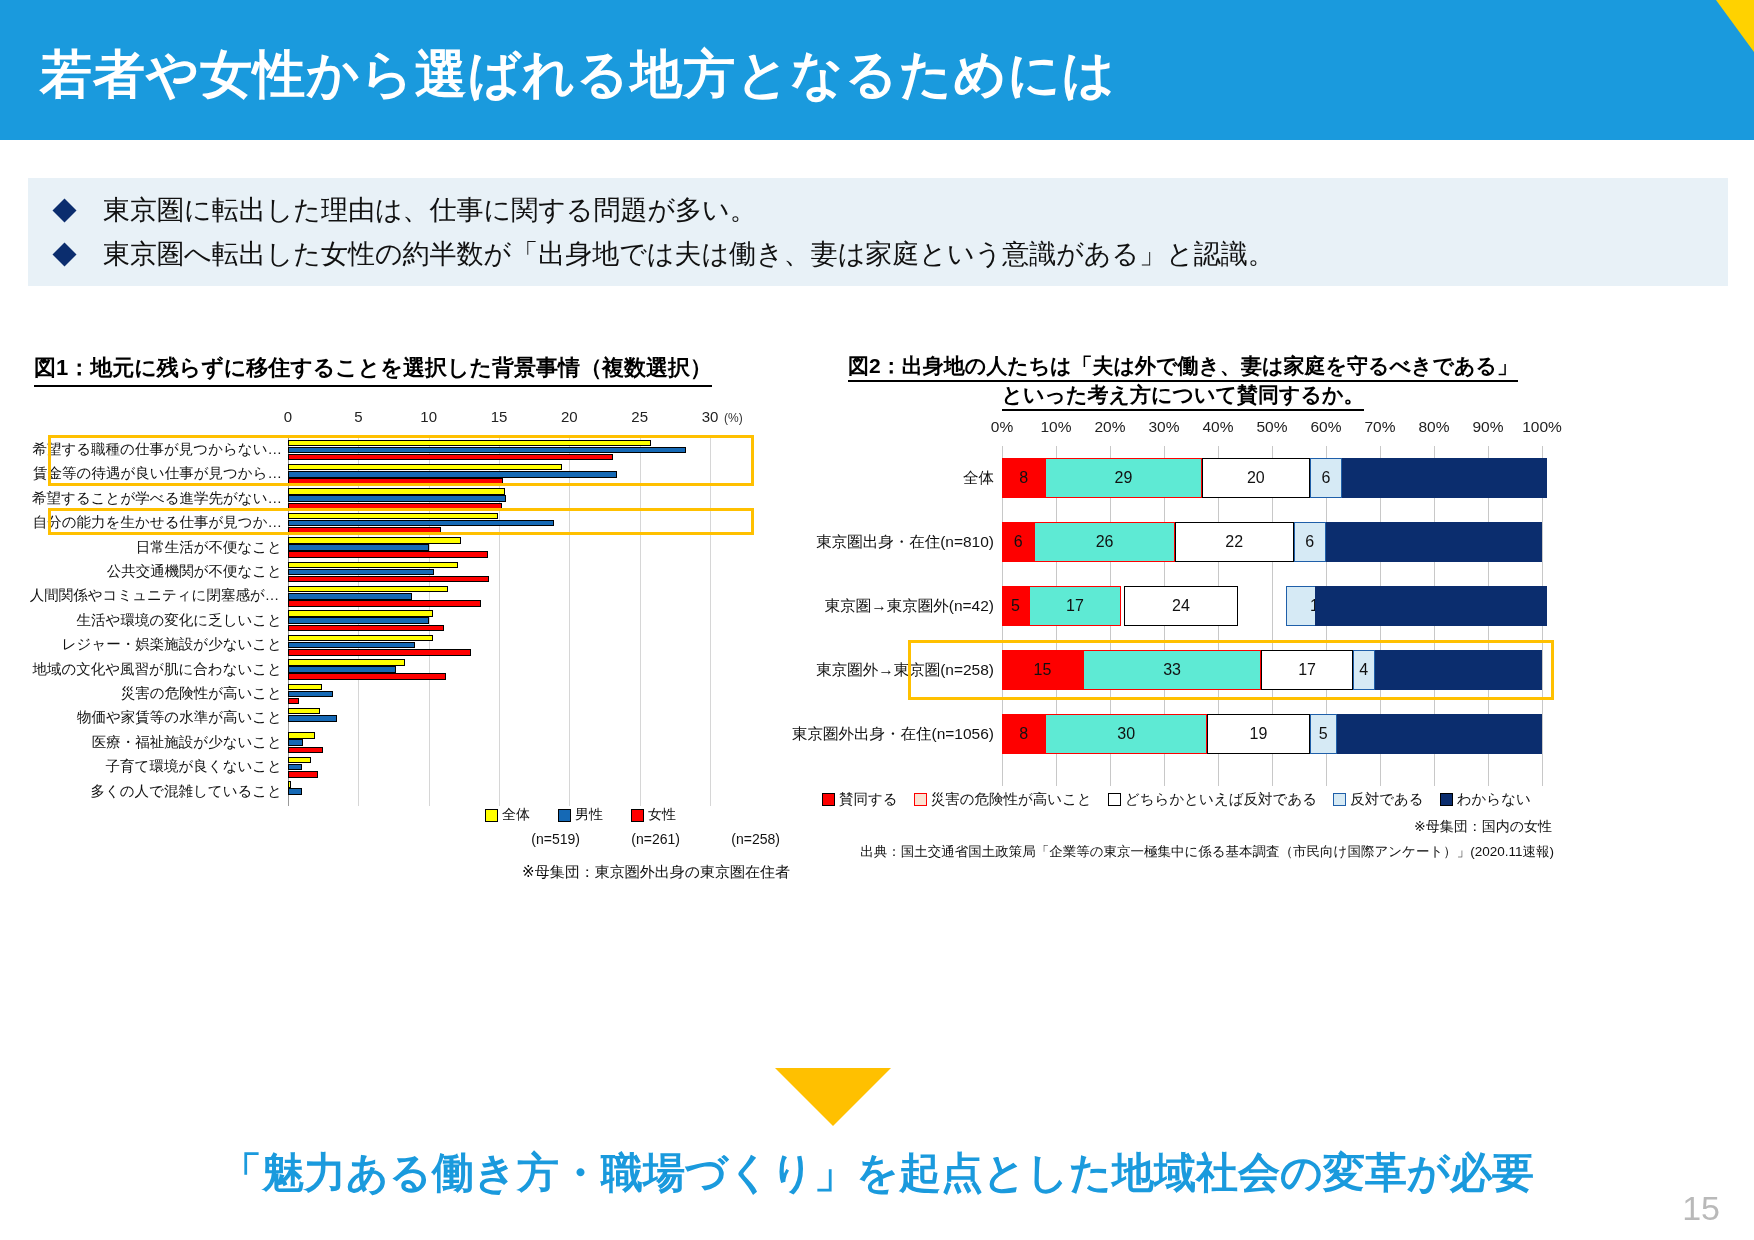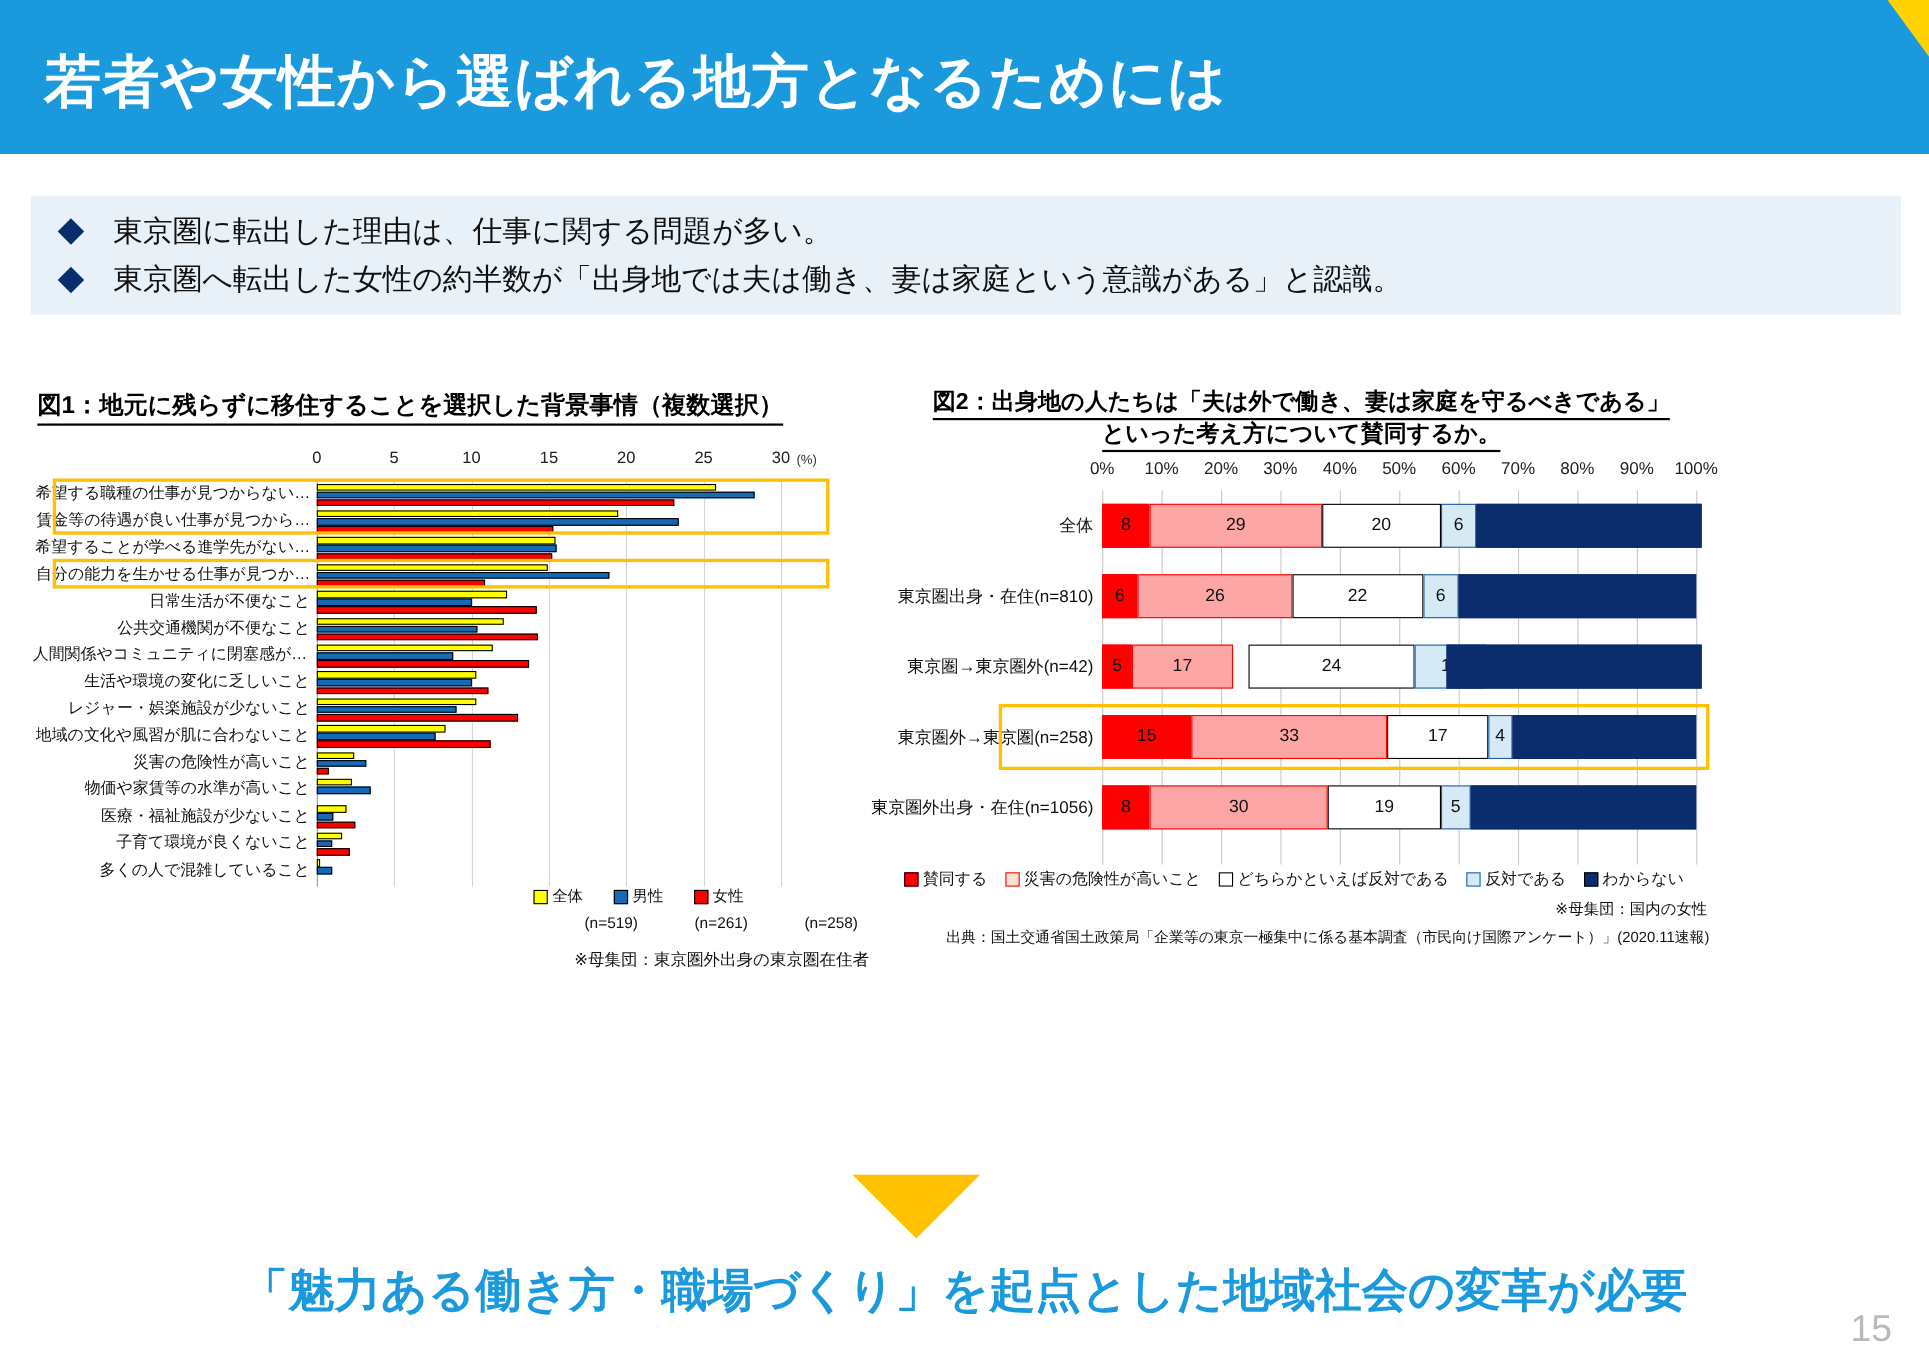--- a/index.html
+++ b/index.html
@@ -119,21 +119,21 @@
     display:flex;align-items:center;justify-content:flex-end;
     padding-right:8px;box-sizing:border-box;
     font-size:15.5px;color:#111;white-space:nowrap;
   }
   .f2-seg{
     position:absolute;top:8px;height:40px;box-sizing:border-box;
     display:flex;align-items:center;justify-content:center;
     font-size:16px;color:#111;
   }
   .s-agree{background:#fe0000;border:1px solid #fe0000;}
-  .s-semiagree{background:#fca5a5;border:1px solid #fe0000;}
+  .s-semiagree{background:#5eead4;border:1px solid #fe0000;}
   .s-semidis{background:#ffffff;border:1.6px solid #000;}
   .s-dis{background:#d6eaf5;border:1.4px solid #1f5fa9;}
   .s-unknown{background:#0b2d6e;border:1px solid #0b2d6e;color:#fff;}
   .f2-hl{position:absolute;border:3px solid #ffc000;box-sizing:border-box;}
   .f2-legend{
     position:absolute;left:10px;top:372px;width:742px;
     display:flex;align-items:center;font-size:14.5px;color:#111;
     white-space:nowrap;
   }
   .f2-legend .lg-item{margin-right:16px;}
@@ -359,21 +359,21 @@
         <div class="f2-seg s-agree" style="left: 190px; width: 32.4px;">6</div>
         <div class="f2-seg s-semiagree" style="left: 222.4px; width: 140.4px;">26</div>
         <div class="f2-seg s-semidis" style="left: 362.8px; width: 118.8px;">22</div>
         <div class="f2-seg s-dis" style="left: 481.6px; width: 32.4px;">6</div>
         <div class="f2-seg s-unknown" style="left: 514px; width: 216px;"></div>
       </div>
       <div class="f2-row" style="top: 132px;">
         <div class="f2-label" style="width: 190px;">東京圏→東京圏外(n=42)</div>
         <div class="f2-seg s-agree" style="left: 190px; width: 27px;">5</div>
         <div class="f2-seg s-semiagree" style="left: 217px; width: 91.8px;">17</div>
-        <div class="f2-seg s-semidis" style="left: 323px; width: 151px; text-align: center;">24</div>
+        <div class="f2-seg s-semidis" style="left: 312px; width: 114px; text-align: center;">24</div>
         <div class="f2-seg s-dis" style="left: 438.4px; width: 64.8px; margin-left: 36px;">12</div>
         <div class="f2-seg s-unknown" style="left: 503.2px; width: 232.2px;"></div>
       </div>
       <div class="f2-row" style="top: 196px;">
         <div class="f2-label" style="width: 190px;">東京圏外→東京圏(n=258)</div>
         <div class="f2-seg s-agree" style="left: 190px; width: 81px;">15</div>
         <div class="f2-seg s-semiagree" style="left: 271px; width: 178.2px;">33</div>
         <div class="f2-seg s-semidis" style="left: 449.2px; width: 91.8px;">17</div>
         <div class="f2-seg s-dis" style="left: 541px; width: 21.6px;">4</div>
         <div class="f2-seg s-unknown" style="left: 562.6px; width: 167.4px;"></div>

